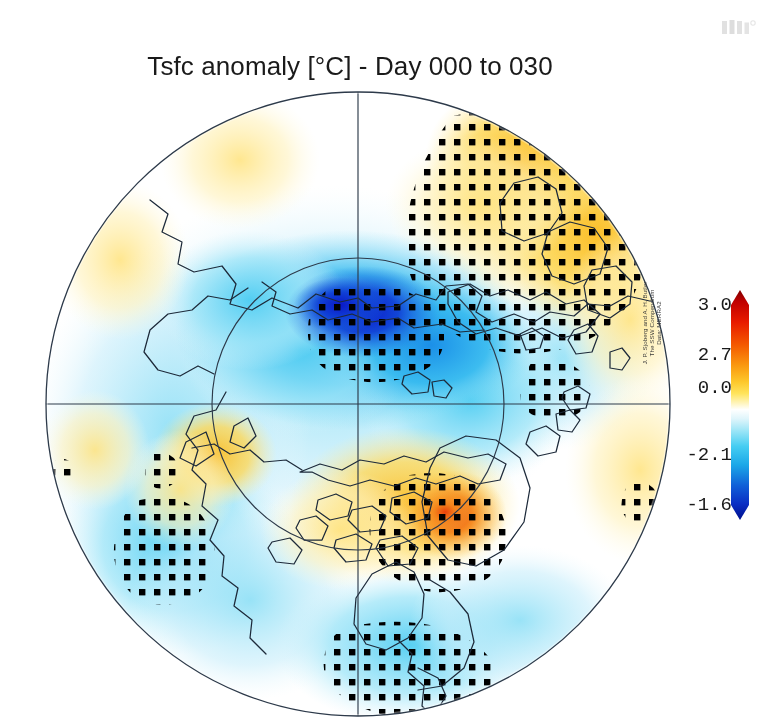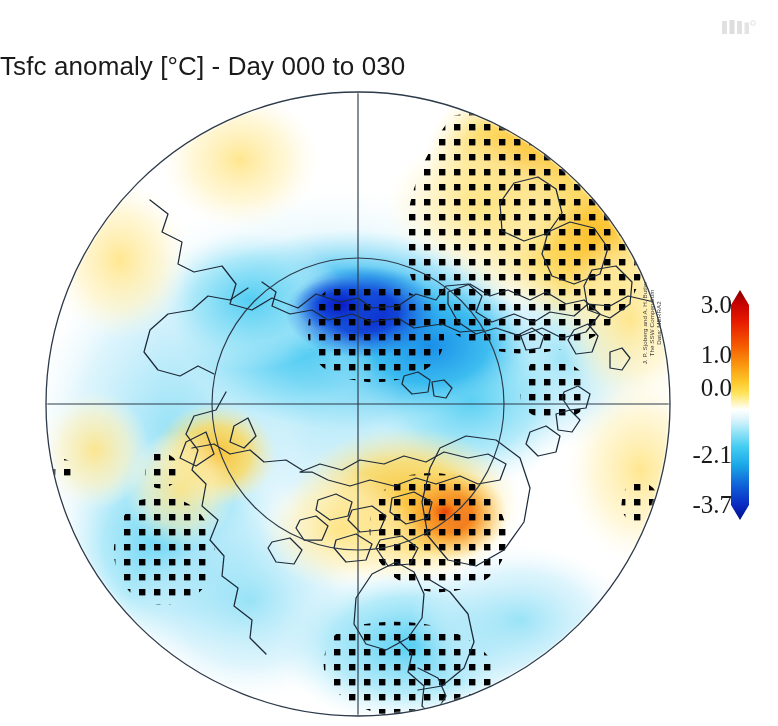--- a/index.html
+++ b/index.html
@@ -25,20 +25,21 @@
     right: 16px;
     width: 46px;
     height: 26px;
     opacity: 0.42;
   }
   .fig-title {
     position: absolute;
     top: 51px;
     left: 0;
     width: 700px;
+    text-align: center;
     font-size: 26px;
     font-weight: 400;
     letter-spacing: 0.1px;
     color: #1a1a1a;
     font-family: "Liberation Sans", sans-serif;
     white-space: nowrap;
   }
   #map-svg {
     position: absolute;
     left: 0;
@@ -54,26 +55,26 @@
   .cbar-labels {
     position: absolute;
     left: 0;
     top: 0;
     width: 44px;
     height: 250px;
   }
   .cbar-label {
     position: absolute;
     right: 0;
-    font-size: 25px;
+    font-size: 19px;
     color: #1a1a1a;
     text-align: right;
     white-space: nowrap;
     transform: translateY(-50%);
-    font-family: Liberation Serif, serif;
+    font-family: Liberation Mono, monospace;
   }
   .credit {
     position: absolute;
     left: 641px;
     top: 356px;
     width: 110px;
     height: 22px;
     transform: rotate(-90deg);
     transform-origin: 11px 11px;
     font-size: 6.2px;
@@ -286,24 +287,24 @@
     <circle cx="358" cy="404" r="312" fill="none" stroke="#2d3a4a" stroke-width="1.3"></circle>
 
     <g>
       <path d="M731 305 l9 -15 l9 15 v200 l-9 15 l-9 -15 Z" fill="url(#cbarGrad)"></path>
     </g>
   </svg>
 
   <div class="cbar-wrap">
     <div class="cbar-labels">
       <div class="cbar-label" style="top:23px">3.0</div>
-      <div class="cbar-label" style="top:73px">1.0</div>
+      <div class="cbar-label" style="top:73px">2.7</div>
       <div class="cbar-label" style="top:106px">0.0</div>
       <div class="cbar-label" style="top:173px">-2.1</div>
-      <div class="cbar-label" style="top:223px">-3.7</div>
+      <div class="cbar-label" style="top:223px">-1.6</div>
     </div>
   </div>
 
   <div class="credit">
     <div>J. P. Sjoberg and A. H. Butler</div>
     <div>The SSW Compendium</div>
     <div>Data: MERRA2</div>
   </div>
 
 </div>

